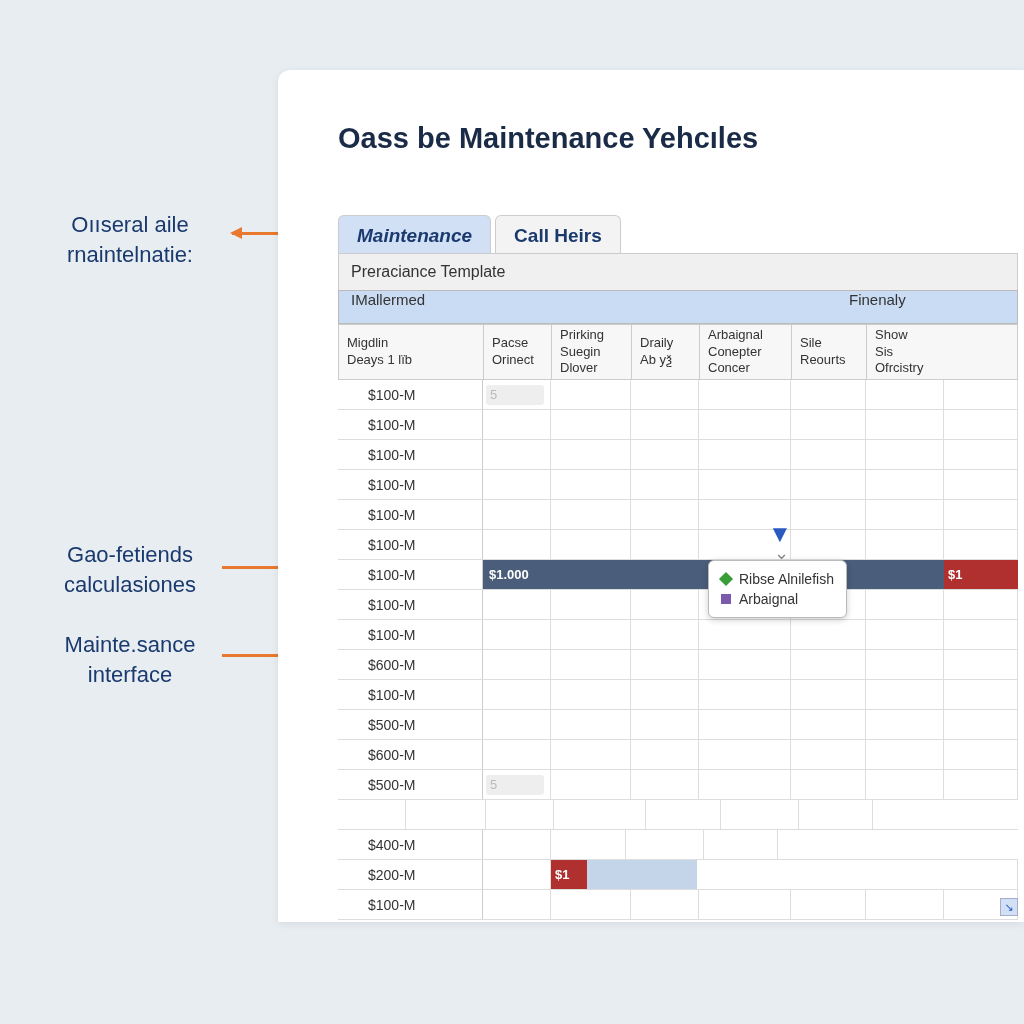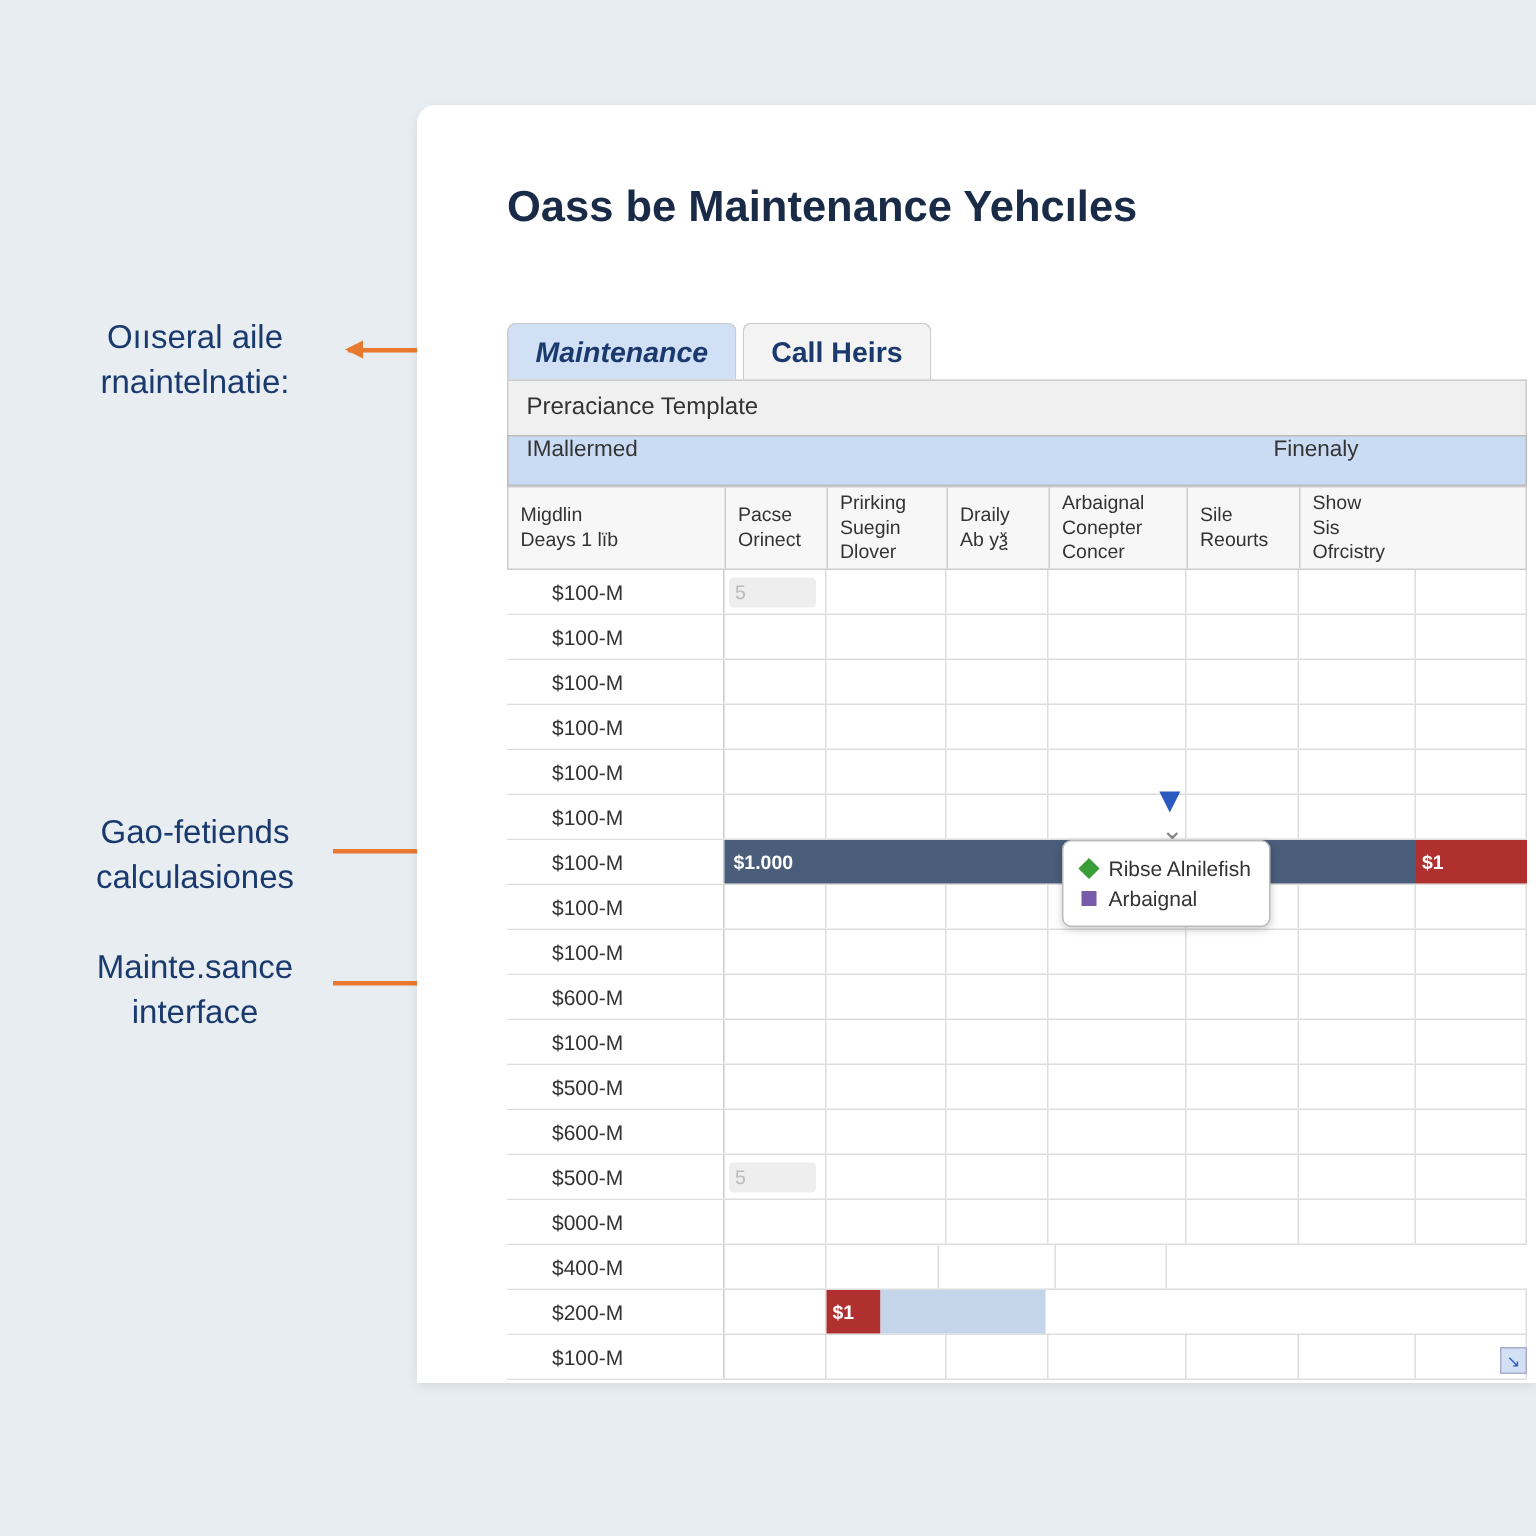--- a/index.html
+++ b/index.html
@@ -233,21 +233,20 @@
           <div class="placeholder">5</div>
         </div>
         <div class="cell" style="width: 80px;"></div>
         <div class="cell" style="width: 68px;"></div>
         <div class="cell" style="width: 92px;"></div>
         <div class="cell" style="width: 75px;"></div>
         <div class="cell" style="width: 78px;"></div>
         <div class="cell" style="width: 74px;"></div>
       </div>
       <div class="row">
-        <div class="cell0">$000-M</div>
         <div class="cell" style="width: 68px;"></div>
         <div class="cell" style="width: 80px;"></div>
         <div class="cell" style="width: 68px;"></div>
         <div class="cell" style="width: 92px;"></div>
         <div class="cell" style="width: 75px;"></div>
         <div class="cell" style="width: 78px;"></div>
         <div class="cell" style="width: 74px;"></div>
       </div>
       <div class="row">
         <div class="cell0">$400-M</div>

